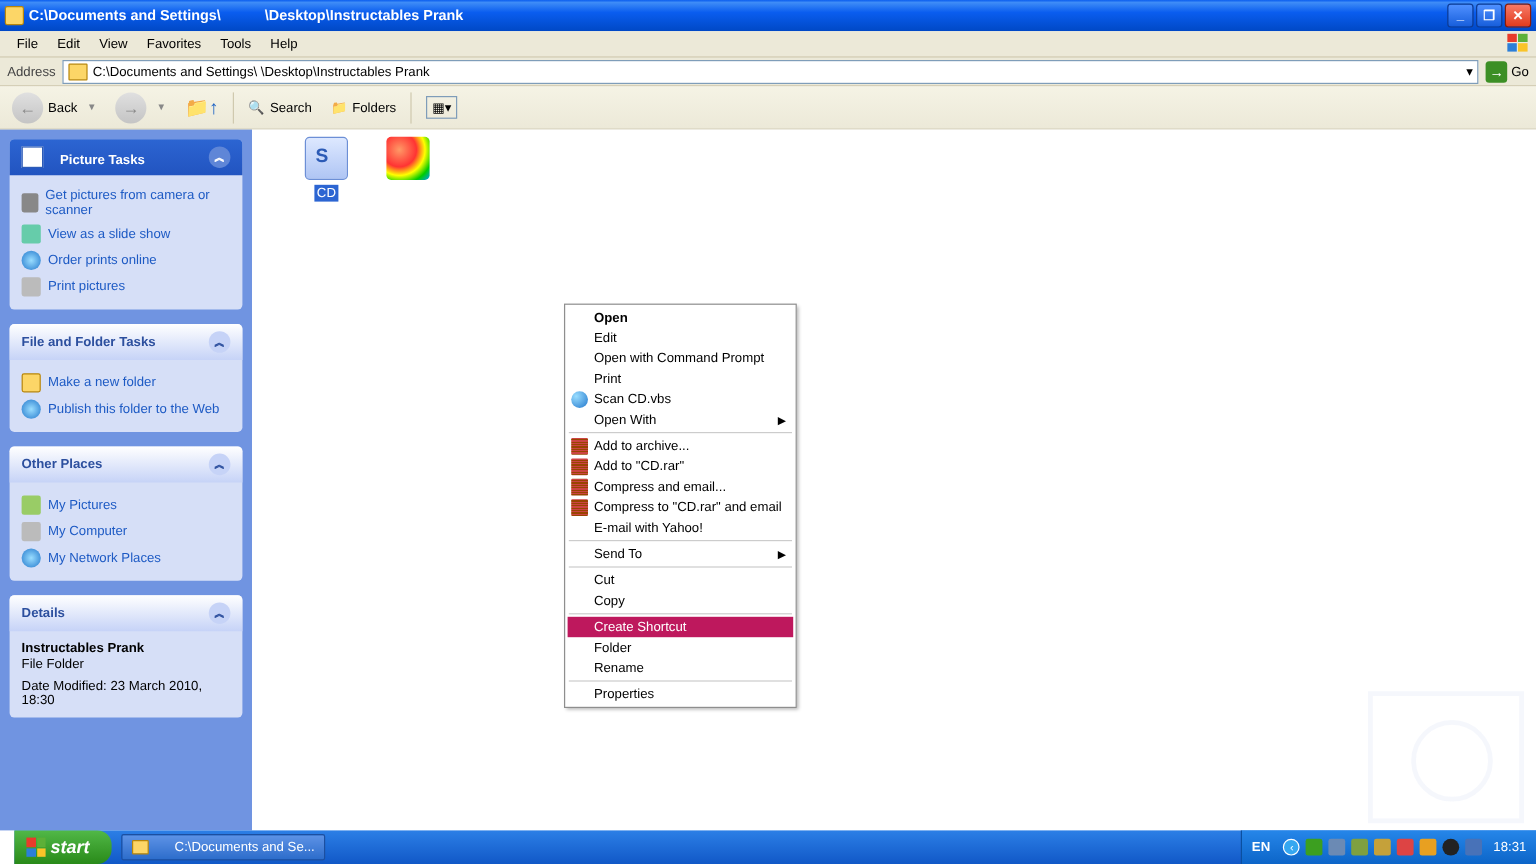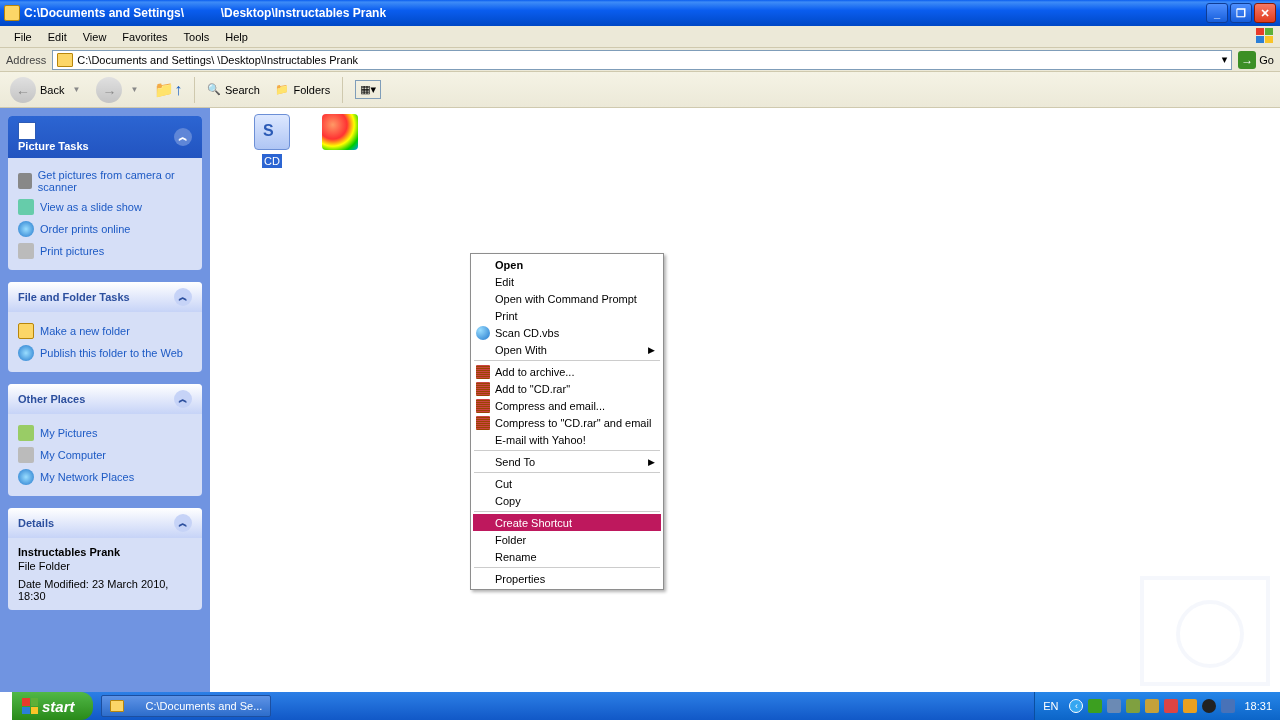--- a/index.html
+++ b/index.html
@@ -80,21 +80,21 @@
     .start{height:28px;padding:0 18px 0 10px;background:linear-gradient(#51B847,#298A19);border-radius:0 12px 12px 0;display:flex;align-items:center;font-weight:bold;font-style:italic;font-size:15px;gap:4px;}
     .start .flag{width:16px;height:16px;display:grid;grid-template-columns:1fr 1fr;grid-template-rows:1fr 1fr;gap:1px;}
     .start .flag span:nth-child(1){background:#E83B2B;}
     .start .flag span:nth-child(2){background:#5CB038;}
     .start .flag span:nth-child(3){background:#2B7FD8;}
     .start .flag span:nth-child(4){background:#F9C428;}
     .task-btn{height:22px;margin-left:8px;background:linear-gradient(#5E93E6,#2D6DCB);border:1px solid #1C4FA0;border-radius:2px;display:flex;align-items:center;padding:0 8px;gap:22px;}
     .task-btn .tfolder{width:14px;height:12px;background:#FCD667;border:1px solid #B8860B;border-radius:1px;}
     .tray{margin-left:auto;background:linear-gradient(#2686E9,#0C65C8);height:28px;display:flex;align-items:center;padding:0 8px;gap:5px;border-left:1px solid #0A4FA0;}
     .tray .ticon{width:14px;height:14px;border-radius:2px;}
-    .tray .lang{font-weight:normal;margin-right:6px;}
+    .tray .lang{font-weight:bold;margin-right:6px;}
     .tray .clock{margin-left:4px;}
   </style>
 </head>
 <body>
 
 <div class="titlebar">
   <div class="icon"></div>
   <div class="caption">
     <span>C:\Documents and Settings\</span>&nbsp;&nbsp;&nbsp;&nbsp;&nbsp;&nbsp;&nbsp;&nbsp;&nbsp;&nbsp;&nbsp;<span>\Desktop\Instructables Prank</span>
   </div>
@@ -161,21 +161,21 @@
   <div class="tb-btn">
       <span style="border:1px solid #7F9DB9;padding:2px 4px;">▦▾</span>
     </div>
 </div>
 
 <div class="body">
 
   <div class="sidebar">
     <div class="panel primary">
       <div class="panel-head">
-        <span style="display:flex;align-items:flex-start;gap:0;flex-direction:column;">
+        <span style="display:flex;align-items:flex-end;gap:14px;">
             <span style="width:18px;height:18px;background:#FFF;border:1px solid #2C5BB6;display:inline-block;"></span>
             <span>Picture Tasks</span>
           </span>
         <span class="collapse-ico">︽</span>
       </div>
       <div class="panel-body">
         <a>
             <span class="li-ico" style="background:#888;"></span>
             <span>Get pictures from camera or scanner</span>
           </a>

